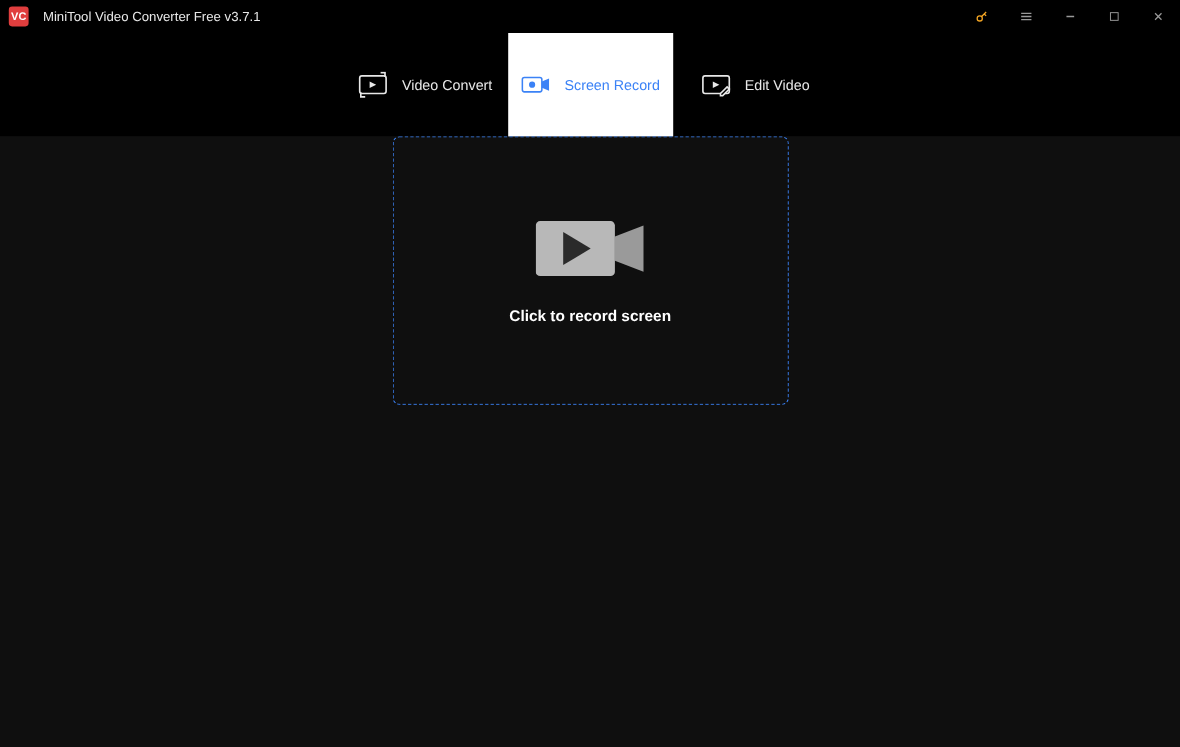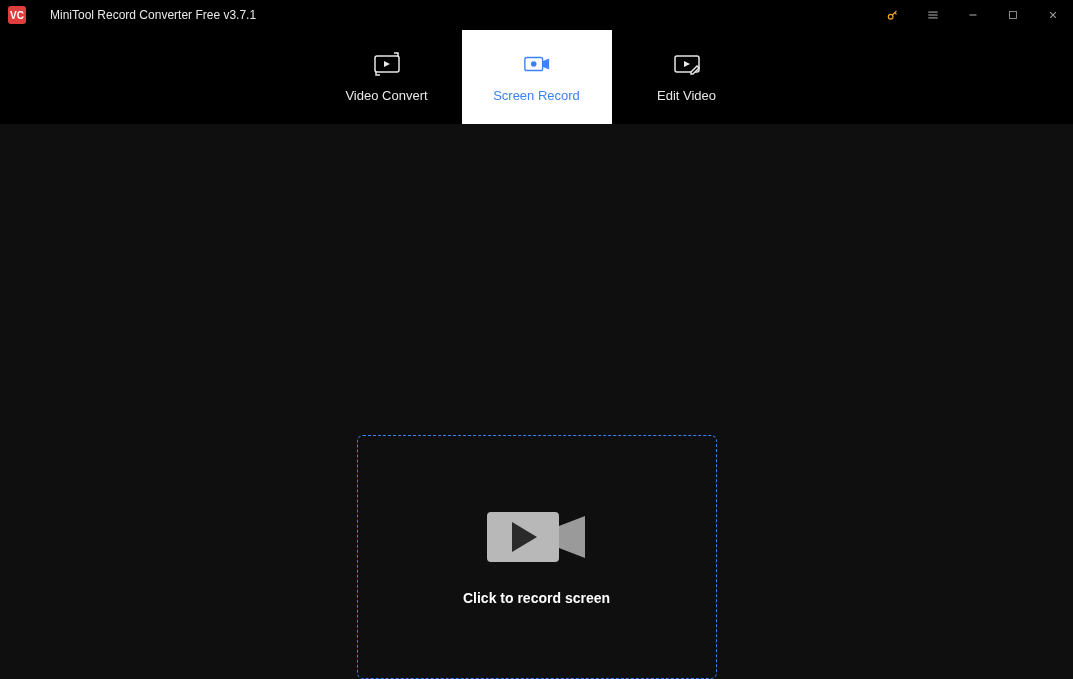--- a/index.html
+++ b/index.html
@@ -19,21 +19,21 @@
       height: 30px;
       background: #000000;
       display: flex;
       align-items: center;
       justify-content: space-between;
       padding: 0 0 0 8px;
     }
     .titlebar-left {
       display: flex;
       align-items: center;
-      gap: 24px;
+      gap: 13px;
     }
     .app-logo {
       width: 18px;
       height: 18px;
       background: #e03e3e;
       border-radius: 3px;
       display: flex;
       align-items: center;
       justify-content: center;
       font-size: 10px;
@@ -64,21 +64,21 @@
     .nav-tabs {
       height: 94px;
       background: #000000;
       display: flex;
       justify-content: center;
       align-items: stretch;
     }
     .nav-tab {
       width: 150px;
       display: flex;
-      flex-direction: column;
+      flex-direction: row;
       align-items: center;
       justify-content: center;
       cursor: pointer;
       gap: 12px;
     }
     .nav-tab.active {
       background: #ffffff;
     }
     .nav-tab.active .nav-label {
       color: #3b82f6;
@@ -91,21 +91,21 @@
       justify-content: center;
     }
     .nav-label {
       font-size: 13px;
       color: #e8e8e8;
     }
     .main-content {
       height: calc(679px - 30px - 94px);
       background: #0f0f0f;
       display: flex;
-      align-items: flex-end;
+      align-items: flex-start;
       justify-content: center;
     }
     .record-box {
       width: 360px;
       height: 244px;
       border: 1.5px dashed #3b82f6;
       border-radius: 6px;
       display: flex;
       flex-direction: column;
       align-items: center;
@@ -125,21 +125,21 @@
       font-weight: 600;
       color: #ffffff;
     }
   </style>
 </head>
 <body>
 
 <div class="titlebar">
   <div class="titlebar-left">
     <div class="app-logo">VC</div>
-    <div class="app-title">MiniTool Record Converter Free v3.7.1</div>
+    <div class="app-title">MiniTool Video Converter Free v3.7.1</div>
   </div>
   <div class="titlebar-right">
     <div class="titlebar-icon">
       <svg viewBox="0 0 24 24" fill="none" stroke="#f5a623" stroke-width="2">
         <circle cx="8" cy="15" r="4"></circle>
         <path d="M11 12 L18 5 M15 8 L18 11"></path>
       </svg>
     </div>
     <div class="titlebar-icon">
       <svg viewBox="0 0 24 24" fill="none" stroke="#999" stroke-width="2">

